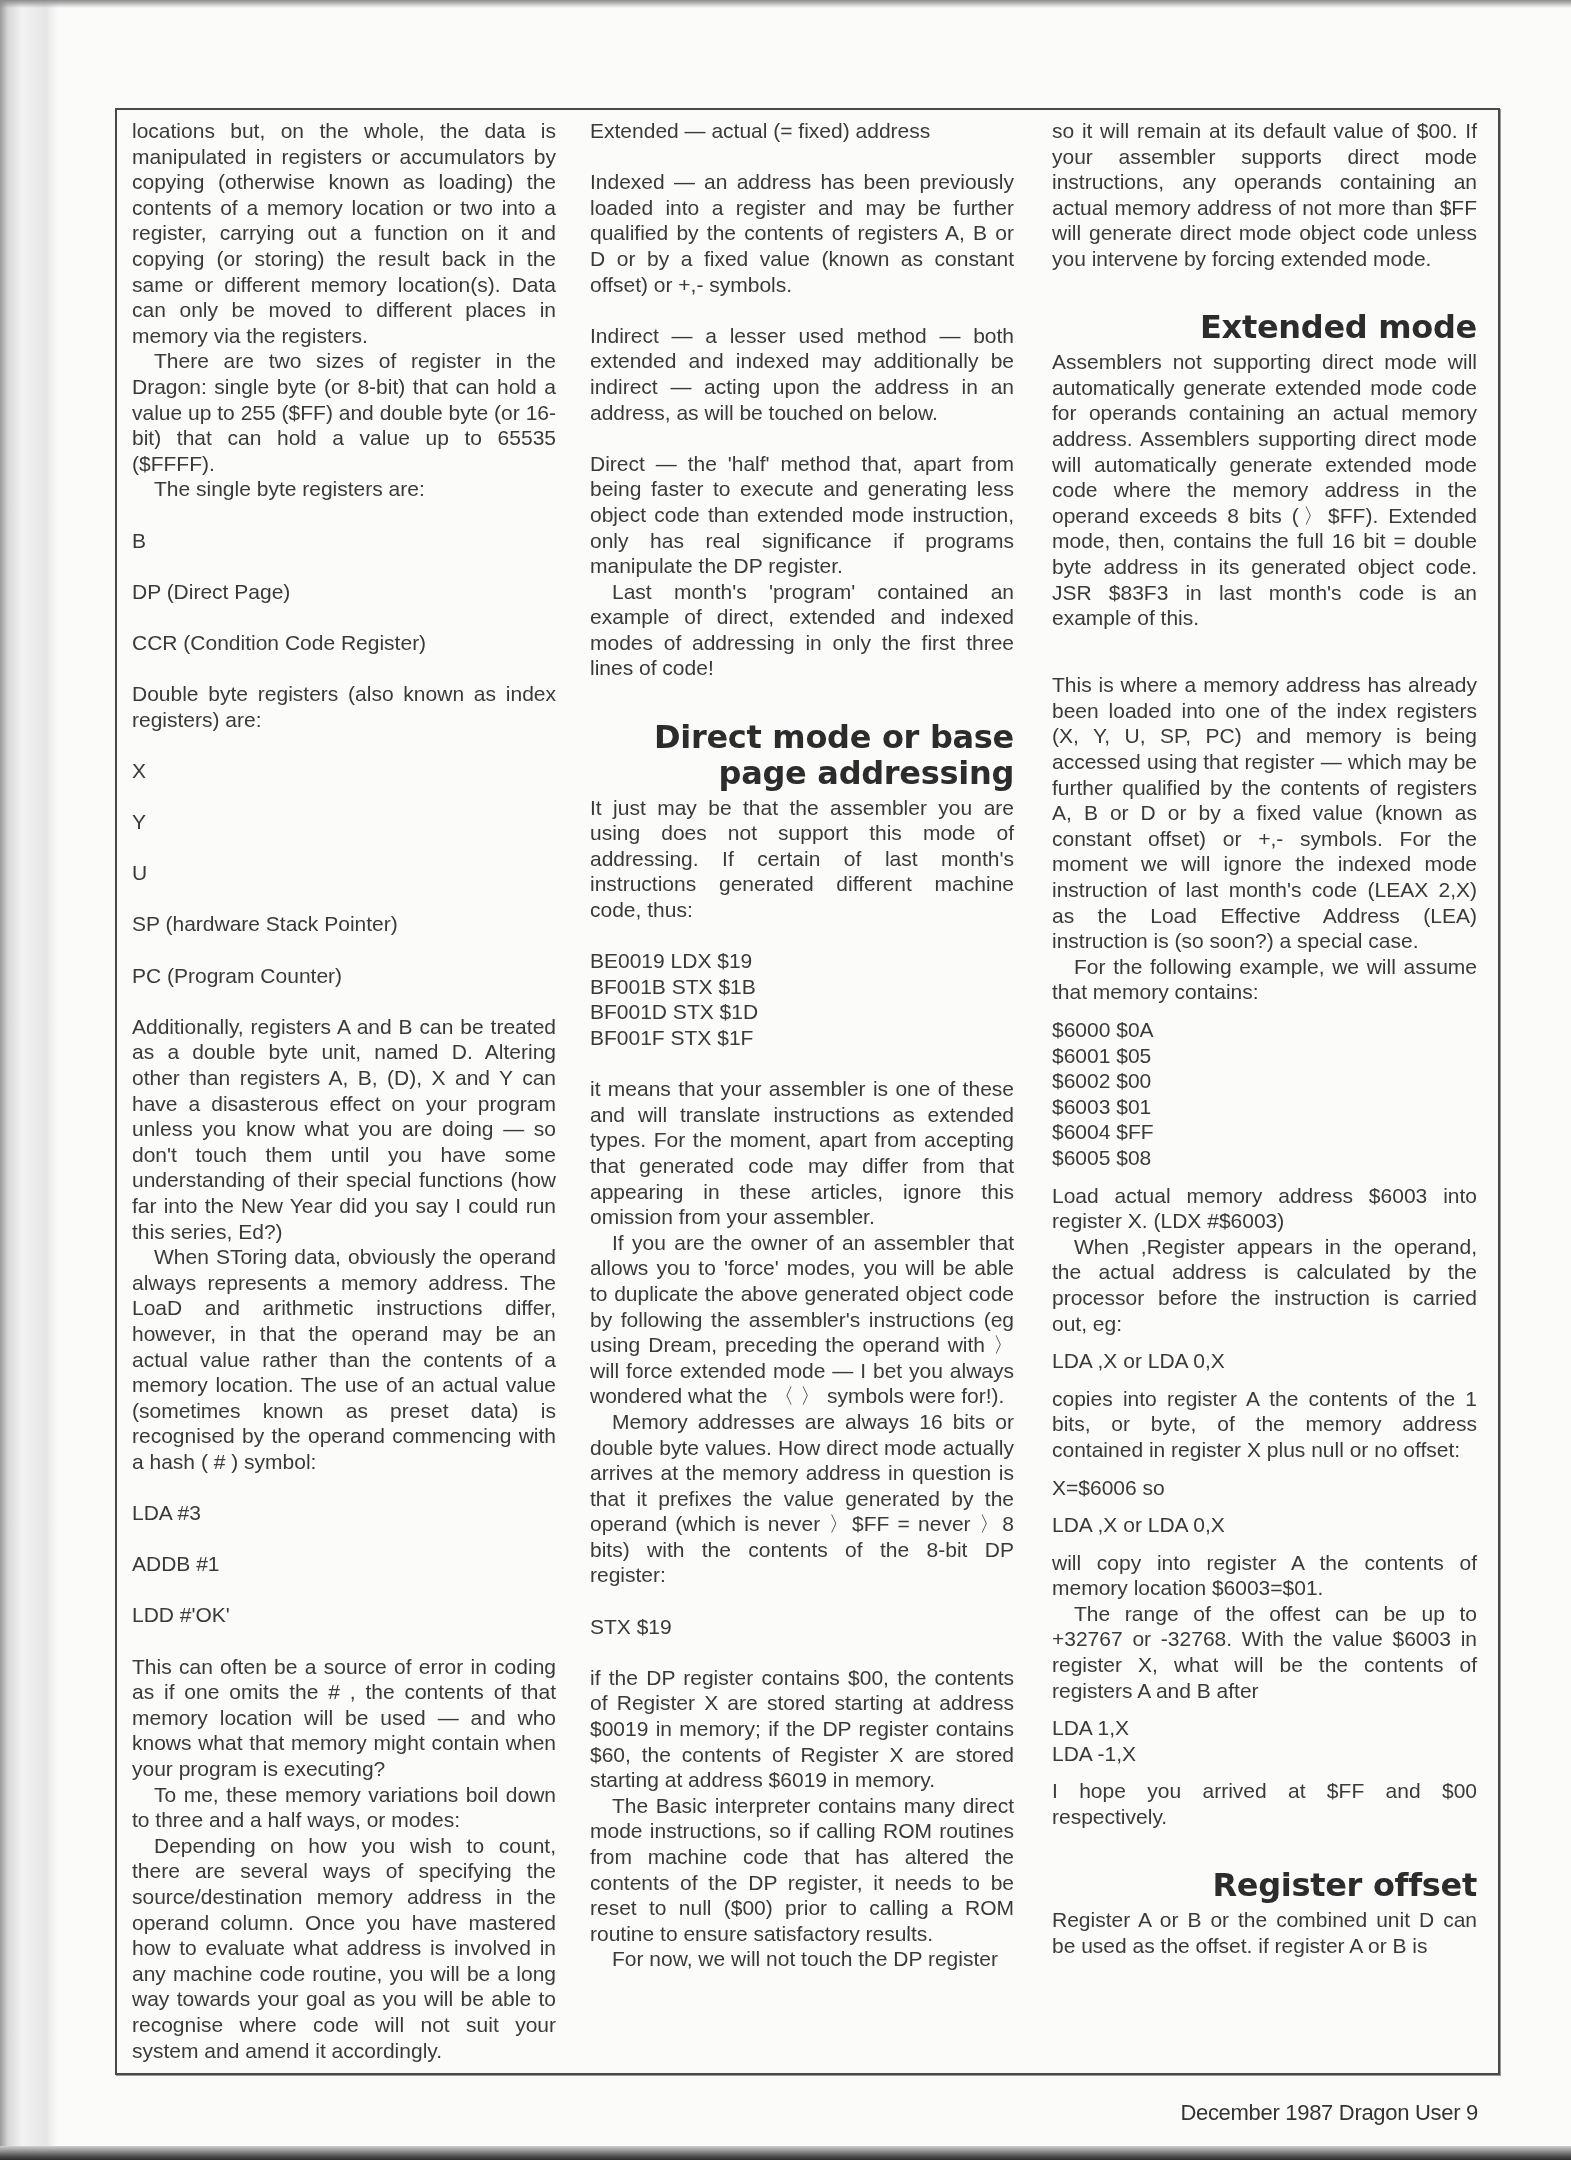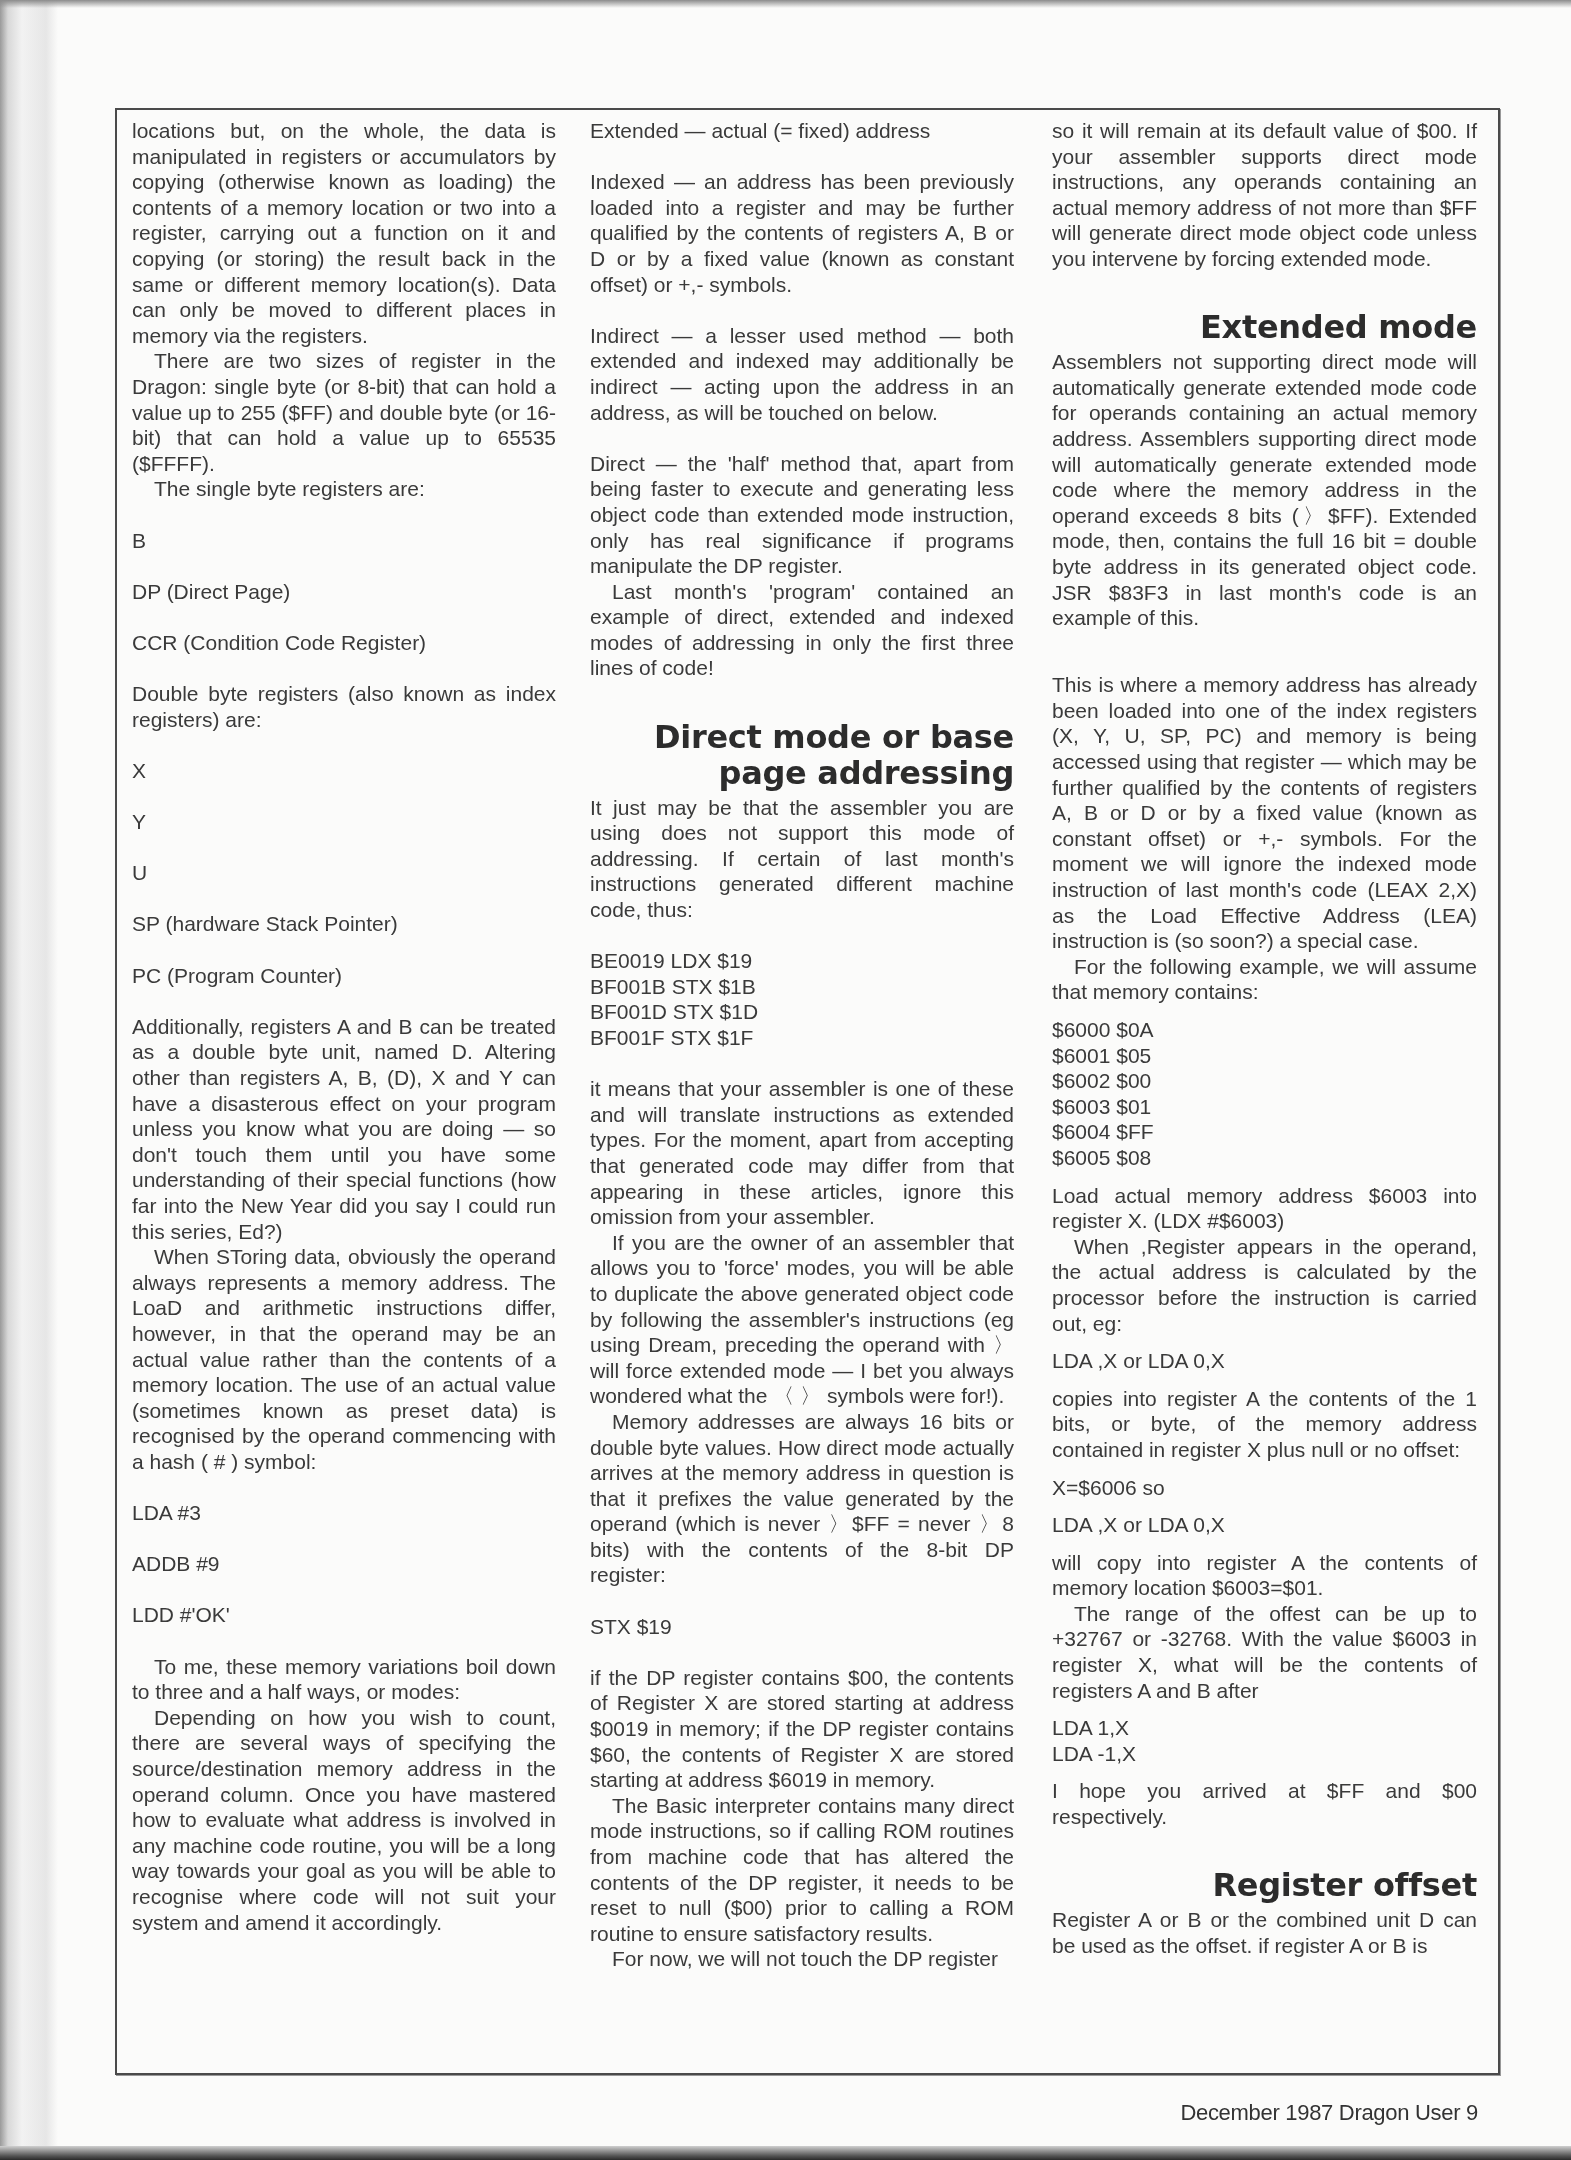--- a/index.html
+++ b/index.html
@@ -78,24 +78,25 @@
   <div class="gap"></div>
   <p class="code">SP (hardware Stack Pointer)</p>
   <div class="gap"></div>
   <p class="code">PC (Program Counter)</p>
   <div class="gap"></div>
   <p>Additionally, registers A and B can be treated as a double byte unit, named D. Altering other than registers A, B, (D), X and Y can have a disasterous effect on your program unless you know what you are doing — so don't touch them until you have some understanding of their special functions (how far into the New Year did you say I could run this series, Ed?)</p>
   <p class="ind">When SToring data, obviously the operand always represents a memory address. The LoaD and arithmetic instructions differ, however, in that the operand may be an actual value rather than the contents of a memory location. The use of an actual value (sometimes known as preset data) is recognised by the operand commencing with a hash ( # ) symbol:</p>
   <div class="gap"></div>
   <p class="code">LDA #3</p>
   <div class="gap"></div>
-  <p class="code">ADDB #9</p>
+  <p class="code">ADDB #1</p>
   <div class="gap"></div>
   <p class="code">LDD #'OK'</p>
   <div class="gap"></div>
+  <p>This can often be a source of error in coding as if one omits the # , the contents of that memory location will be used — and who knows what that memory might contain when your program is executing?</p>
   <p class="ind">To me, these memory variations boil down to three and a half ways, or modes:</p>
   <p class="ind">Depending on how you wish to count, there are several ways of specifying the source/destination memory address in the operand column. Once you have mastered how to evaluate what address is involved in any machine code routine, you will be a long way towards your goal as you will be able to recognise where code will not suit your system and amend it accordingly.</p>
 </div>
 
 <div class="col c2">
   <p>Extended — actual (= fixed) address</p>
   <div class="gap"></div>
   <p>Indexed — an address has been previously loaded into a register and may be further qualified by the contents of registers A, B or D or by a fixed value (known as constant offset) or +,- symbols.</p>
   <div class="gap"></div>
   <p>Indirect — a lesser used method — both extended and indexed may additionally be indirect — acting upon the address in an address, as will be touched on below.</p>

